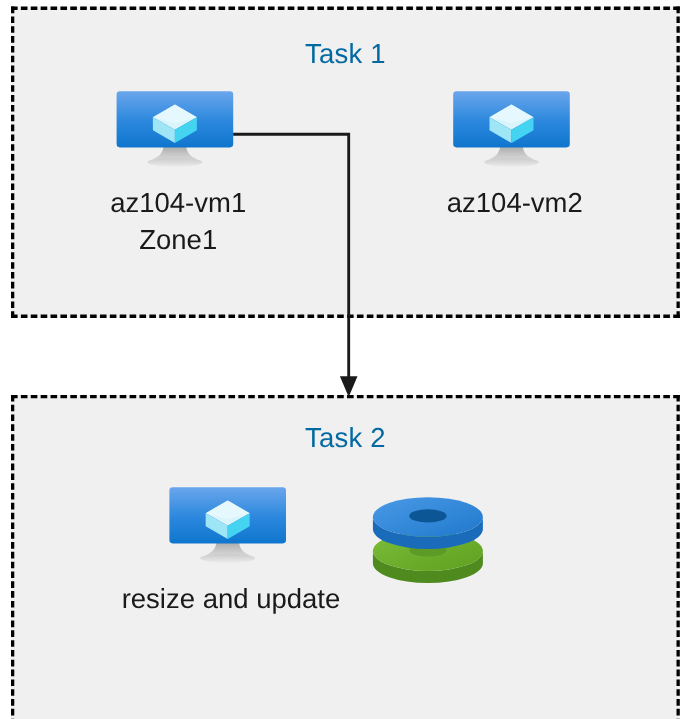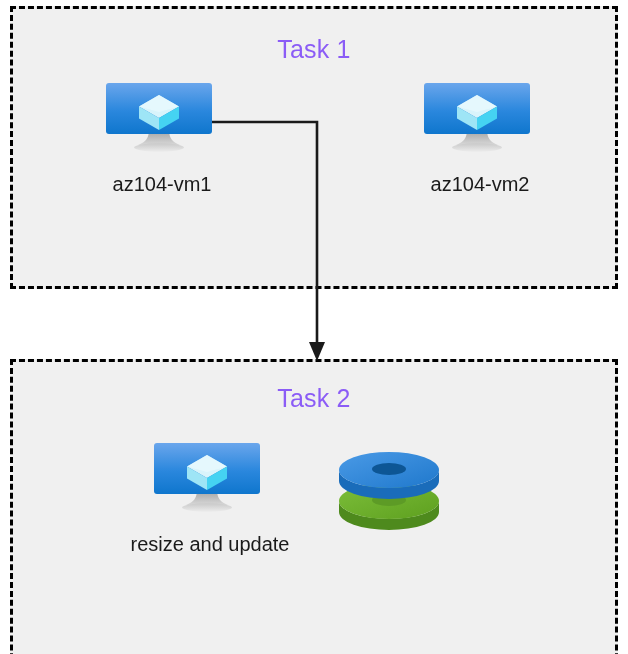--- a/index.html
+++ b/index.html
@@ -42,42 +42,42 @@
     top: 359px;
     width: 608px;
     height: 336px;
   }
 
   .group-title {
     position: absolute;
     left: 0;
     width: 100%;
     text-align: center;
-    color: #8b5cf6;
+    color: #0369a1;
     font-size: 25px;
     font-family: "Liberation Sans", sans-serif;
     letter-spacing: 0.2px;
     white-space: nowrap;
   }
   #title-task1 { top: 26px; }
   #title-task2 { top: 22px; }
 
   
   .node {
     position: absolute;
     width: 200px;
     text-align: center;
   }
   #node-vm1 { left: 62px; top: 82px; }
-  #node-vm2 { left: 380px; top: 82px; }
+  #node-vm2 { left: 368px; top: 82px; }
   #node-vm3 { left: 110px; top: 442px; }
 
   .node-caption {
     margin-top: 8px;
-    font-size: 20px;
+    font-size: 25px;
     line-height: 33px;
     color: #1a1a1a;
     font-family: "Liberation Sans", sans-serif;
     white-space: pre-line;
   }
 
   .icon-wrap {
     display: block;
     margin: 0 auto;
   }
@@ -134,21 +134,21 @@
         <ellipse cx="54" cy="65.5" rx="25" ry="4.2" fill="url(#base1)"></ellipse>
         <rect x="1" y="1" width="106" height="51" rx="3" ry="3" fill="url(#scr1)"></rect>
         <g>
           <polygon points="54,13 74,24.5 54,36 34,24.5" fill="#d9f4fb"></polygon>
           <polygon points="34,24.5 54,36 54,48 34,36.5" fill="#9ee5f6"></polygon>
           <polygon points="74,24.5 54,36 54,48 74,36.5" fill="#45d3f2"></polygon>
           <polygon points="54,13 74,24.5 54,30 34,24.5" fill="#e8fafe" opacity="0.75"></polygon>
         </g>
       </svg>
     </span>
-    <div class="node-caption"><span class="caption-line">az104-vm1</span></div>
+    <div class="node-caption"><span class="caption-line">az104-vm1</span><span class="caption-line">Zone1</span></div>
   </div>
 
   <div class="node" id="node-vm2">
     <span class="icon-wrap">
       <svg width="114" height="74" viewBox="0 0 114 74" xmlns="http://www.w3.org/2000/svg">
         <defs>
           <linearGradient id="scr2" x1="0" y1="0" x2="0" y2="1">
             <stop offset="0" stop-color="#6aa6ec"></stop>
             <stop offset="0.55" stop-color="#2a87dd"></stop>
             <stop offset="1" stop-color="#0f76cd"></stop>

